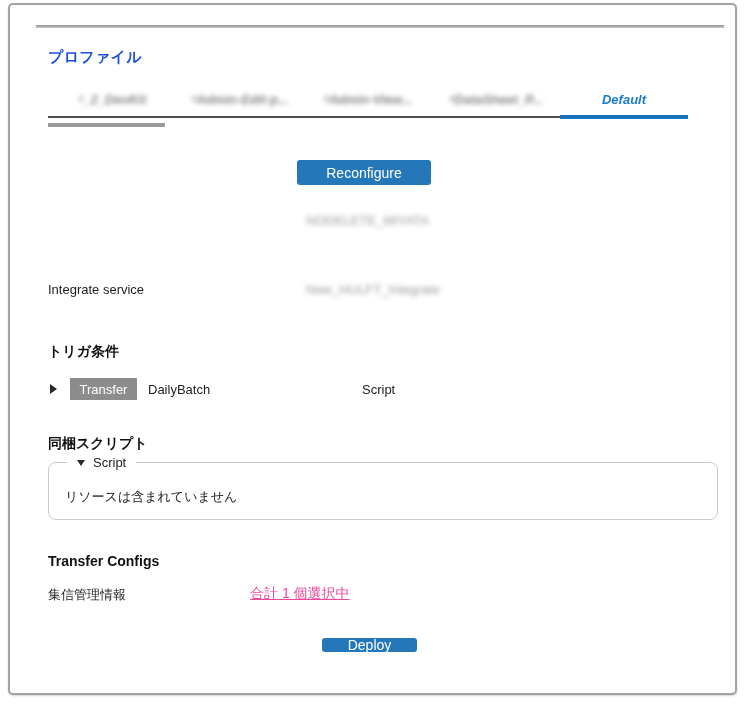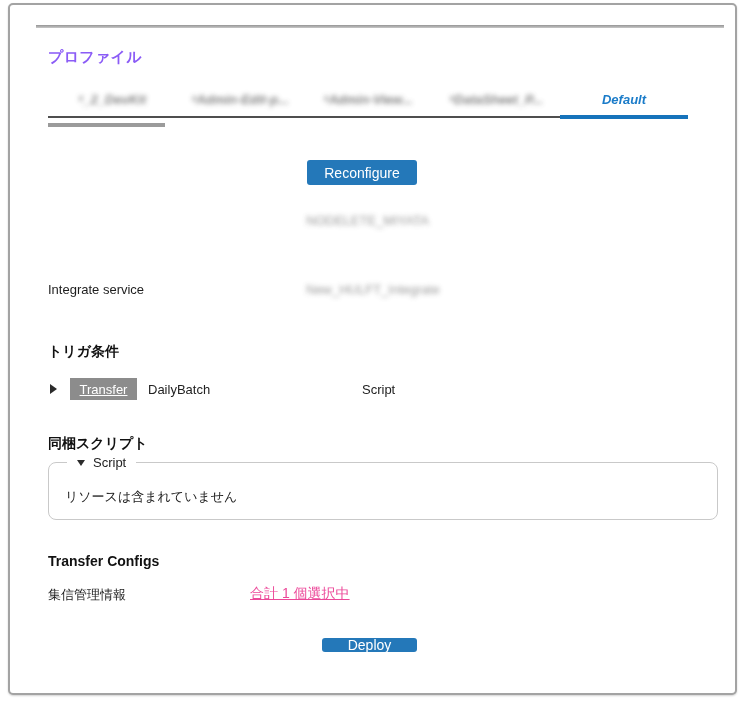--- a/index.html
+++ b/index.html
@@ -21,21 +21,21 @@
   }
   .abs { position: absolute; }
 
   .top-divider {
     left: 26px; top: 20px; width: 688px; height: 3px;
     background: linear-gradient(#949494, #c9c9c9);
   }
 
   .page-title {
     left: 38px; top: 43px;
-    font-size: 15px; font-weight: 700; color: #8b5cf6;
+    font-size: 15px; font-weight: 700; color: #1d4ed8;
     letter-spacing: 0.3px;
   }
 
   
   .tab-bar { left: 38px; top: 84px; width: 640px; height: 30px; display: flex; font-style: italic; }
   .tab {
     width: 128px; height: 100%;
     display: flex; align-items: flex-start; justify-content: center;
     font-size: 13px; font-weight: 600;
     color: #6e6e6e;
@@ -62,21 +62,21 @@
   .btn {
     position: absolute;
     display: flex; align-items: center; justify-content: center;
     background: #2478b9;
     color: #ffffff;
     font-size: 14px;
     border: none; border-radius: 3px;
     cursor: pointer;
     font-family: inherit;
   }
-  .btn-reconfigure { left: 297px; top: 155px; width: 110px; height: 25px; }
+  .btn-reconfigure { left: 287px; top: 155px; width: 134px; height: 25px; }
   .btn-deploy { left: 312px; top: 633px; width: 95px; height: 14px; }
 
   
   .field-label { font-size: 13px; color: #1d1d1d; }
   .field-value-blur {
     font-size: 13px; color: #8d8d8d;
     filter: blur(2.8px); opacity: 0.9;
     white-space: nowrap;
   }
 
@@ -88,21 +88,21 @@
     width: 0; height: 0;
     border-left: 7px solid #2b2b2b;
     border-top: 5px solid transparent;
     border-bottom: 5px solid transparent;
     cursor: pointer;
   }
   .type-badge {
     left: 60px; top: 373px; width: 67px; height: 22px;
     background: #8c8c8c; color: #ffffff;
     font-size: 13px;
-    display: flex; align-items: center; justify-content: center; text-decoration: underline;
+    display: flex; align-items: center; justify-content: center;
   }
   .trigger-name { left: 138px; top: 377px; font-size: 13px; color: #222; }
   .trigger-action { left: 352px; top: 377px; font-size: 13px; color: #222; }
 
   
   .script-fieldset {
     position: absolute;
     left: 38px; top: 450px; width: 670px; height: 65px;
     border: 1px solid #c9c9c9;
     border-radius: 8px;

